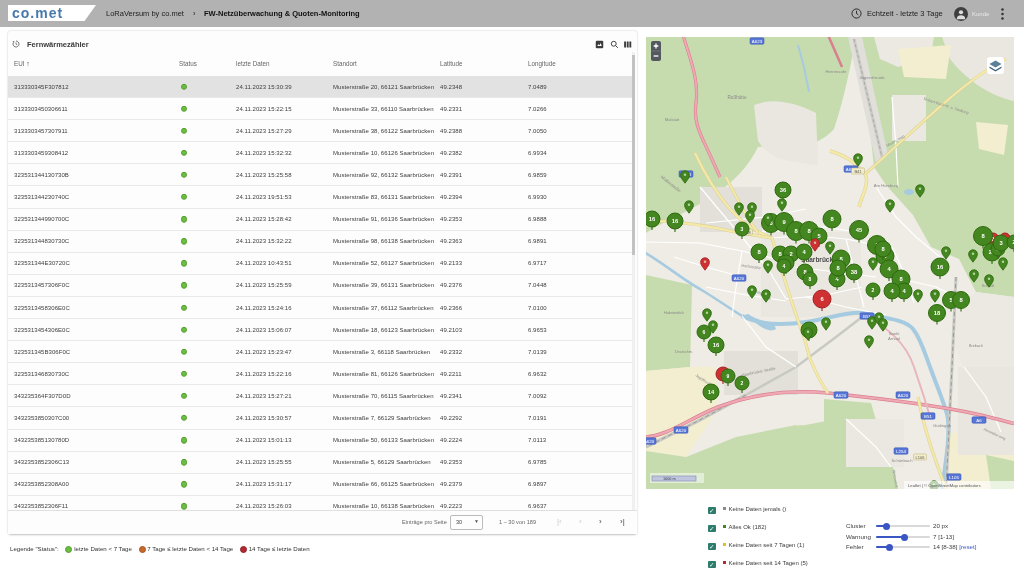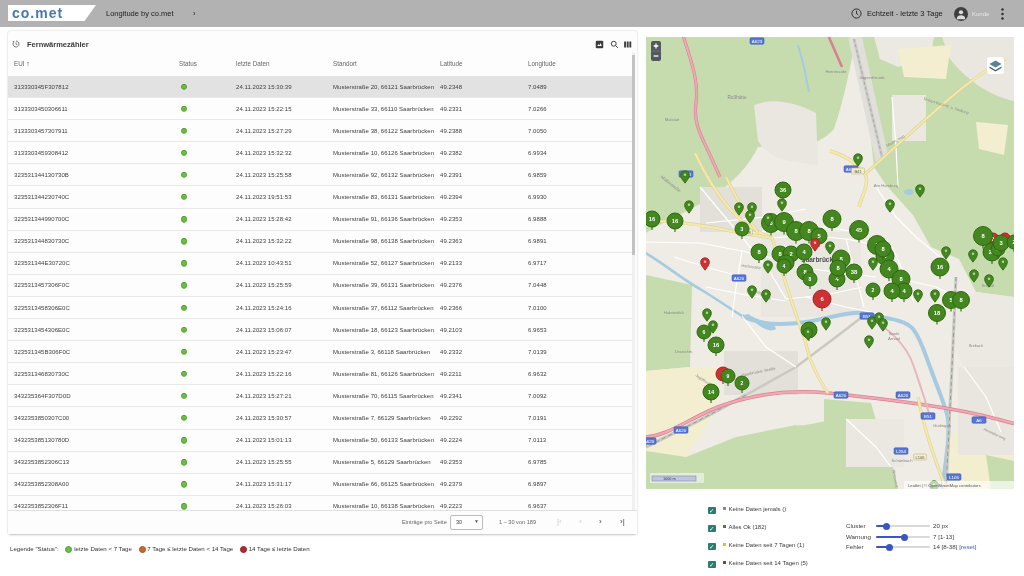--- a/index.html
+++ b/index.html
@@ -59,22 +59,23 @@
   .knob { position:absolute; width:7px; height:7px; border-radius:50%; background:#3a56c4; top:0.4px;}
 </style>
 </head>
 <body>
 <div id="root">
 
   <div id="topbar">
     <div id="logo">
         <span>co.met</span>
       </div>
-    <div class="crumb" id="crumb1">Longitude by co.met</div>
+    <div class="crumb" id="crumb1">LoRaVersum by co.met</div>
     <div class="crumb" id="crumbsep">›</div>
+    <div class="crumb" id="crumb2">FW-Netzüberwachung &amp; Quoten-Monitoring</div>
     <svg style="position:absolute;left:851px;top:8px" width="11" height="11" viewBox="0 0 24 24">
       <circle cx="12" cy="12" r="10" fill="none" stroke="#222" stroke-width="2"></circle>
       <path d="M12 6v6l4 3" fill="none" stroke="#222" stroke-width="2"></path>
     </svg>
     <div class="crumb" id="echtzeit">Echtzeit - letzte 3 Tage</div>
     <div id="avatar">
       <svg width="14" height="14" viewBox="0 0 24 24">
           <circle cx="12" cy="9" r="3.6" fill="#ddd"></circle>
       <path d="M12 14c-4 0-7 2-7 5v2h14v-2c0-3-3-5-7-5z" fill="#ddd"></path>
         </svg>

